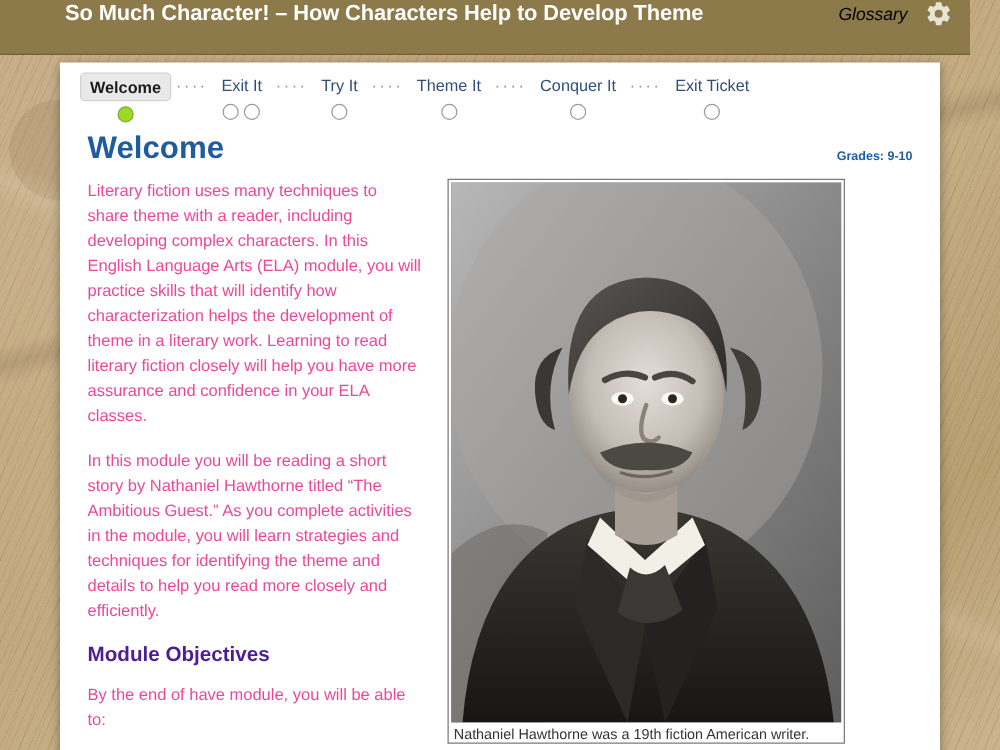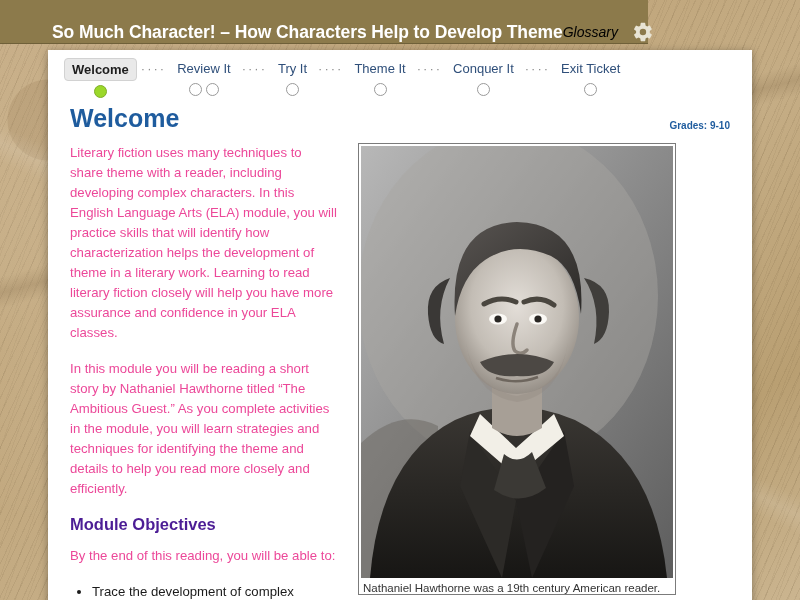--- a/index.html
+++ b/index.html
@@ -24,23 +24,23 @@
   #bg:before {
     content: ""; position: absolute; inset: 0;
     background:
       linear-gradient(25deg, transparent 45%, rgba(255,255,255,0.10) 47%, transparent 49%),
       linear-gradient(-15deg, transparent 62%, rgba(90,65,35,0.16) 64%, transparent 66%),
       radial-gradient(ellipse at 30% 45%, rgba(255,250,235,0.20), transparent 60%);
   }
 
   
   #topbar {
-    position: absolute; top: 0; left: 0; width: 648px; height: 44px;
+    position: absolute; top: 0; left: 0; width: 776px; height: 44px;
     background: #8c7a4b;
-    display: flex; align-items: flex-end;
+    display: flex; align-items: flex-start;
     border-bottom: 1px solid #6f6039;
     z-index: 10;
   }
   #app-title {
     color: #ffffff;
     font-size: 17.5px;
     font-weight: bold;
     margin-left: 52px;
     white-space: nowrap;
     letter-spacing: -0.1px;
@@ -172,21 +172,21 @@
 
     <div class="step active">
       <span class="step-label">Welcome</span>
       <span class="dots-wrap">
         <span class="dot done"></span>
       </span>
     </div>
     <span class="sep">····</span>
 
     <div class="step">
-      <span class="step-label">Review It</span>
+      <span class="step-label">Exit It</span>
       <span class="dots-wrap">
         <span class="dot"></span>
         <span class="dot"></span>
       </span>
     </div>
     <span class="sep">····</span>
 
     <div class="step">
       <span class="step-label">Try It</span>
       <span class="dots-wrap">
@@ -223,21 +223,21 @@
     <div id="headrow">
       <div id="page-title">Welcome</div>
       <div id="grades">Grades: 9-10</div>
     </div>
 
     <div id="body-cols">
       <div id="text-col">
         <p>Literary fiction uses many techniques to share theme with a reader, including developing complex characters. In this English Language Arts (ELA) module, you will practice skills that will identify how characterization helps the development of theme in a literary work. Learning to read literary fiction closely will help you have more assurance and confidence in your ELA classes.</p>
         <p>In this module you will be reading a short story by Nathaniel Hawthorne titled “The Ambitious Guest.” As you complete activities in the module, you will learn strategies and techniques for identifying the theme and details to help you read more closely and efficiently.</p>
         <div id="objectives-title">Module Objectives</div>
-        <p id="obj-intro">By the end of this reading, you will be able to:</p>
+        <p id="obj-intro">By the end of have module, you will be able to:</p>
         <ul id="obj-list">
           <li>Trace the development of complex characters throughout a story.</li>
 
         </ul>
       </div>
 
       <div id="figure">
         <div id="portrait">
           <svg viewBox="0 0 318 432" width="100%" height="432" preserveAspectRatio="xMidYMid slice" aria-hidden="true">
             <defs>
@@ -296,17 +296,17 @@
             <path d="M122 216 q38 -16 74 0 q-8 16 -37 14 q-29 2 -37 -14 z" fill="#4c4844"></path>
 
             <path d="M138 232 q21 7 42 -1" stroke="#6e665e" stroke-width="2.5" fill="none"></path>
 
             <path d="M108 196 q8 54 51 60 q43 -6 51 -60 q-6 46 -51 54 q-45 -8 -51 -54 z" fill="#8d867e" opacity="0.30"></path>
 
             <rect width="318" height="432" fill="none"></rect>
             <rect width="318" height="432" fill="url(#bgg)" opacity="0.0"></rect>
           </svg>
         </div>
-        <div id="caption">Nathaniel Hawthorne was a 19th century American reader.</div>
+        <div id="caption">Nathaniel Hawthorne was a 19th fiction American writer.</div>
       </div>
     </div>
   </div>
 </div>
 
 </body></html>

